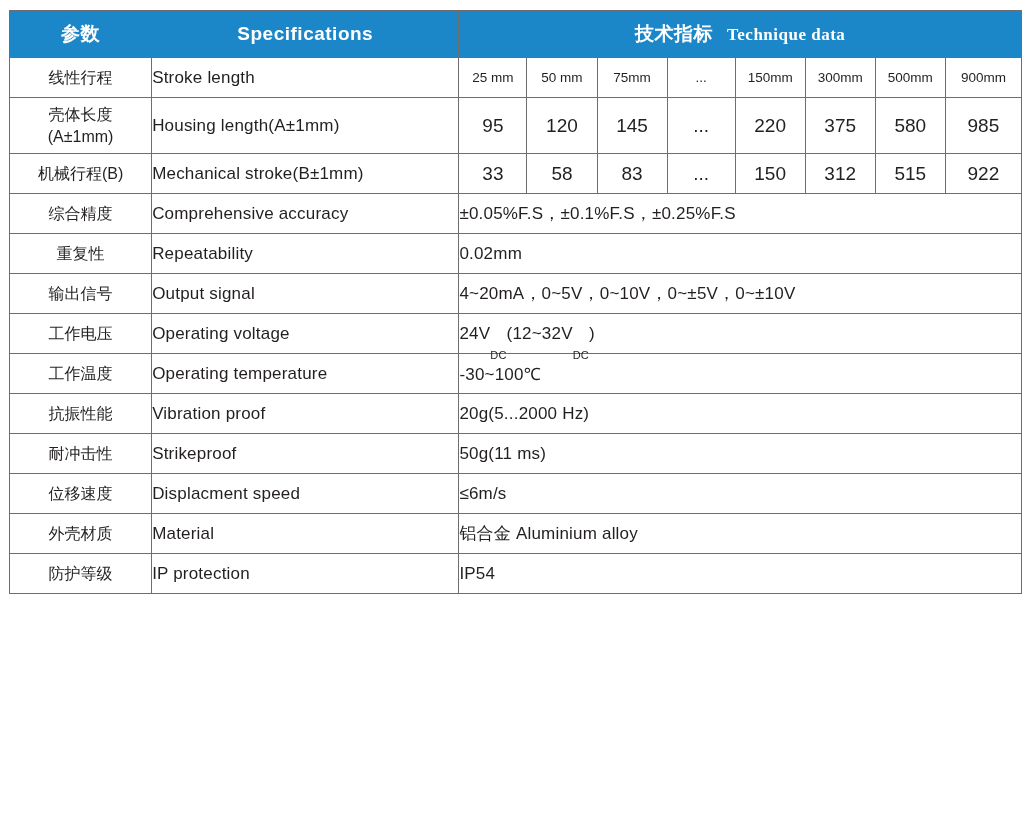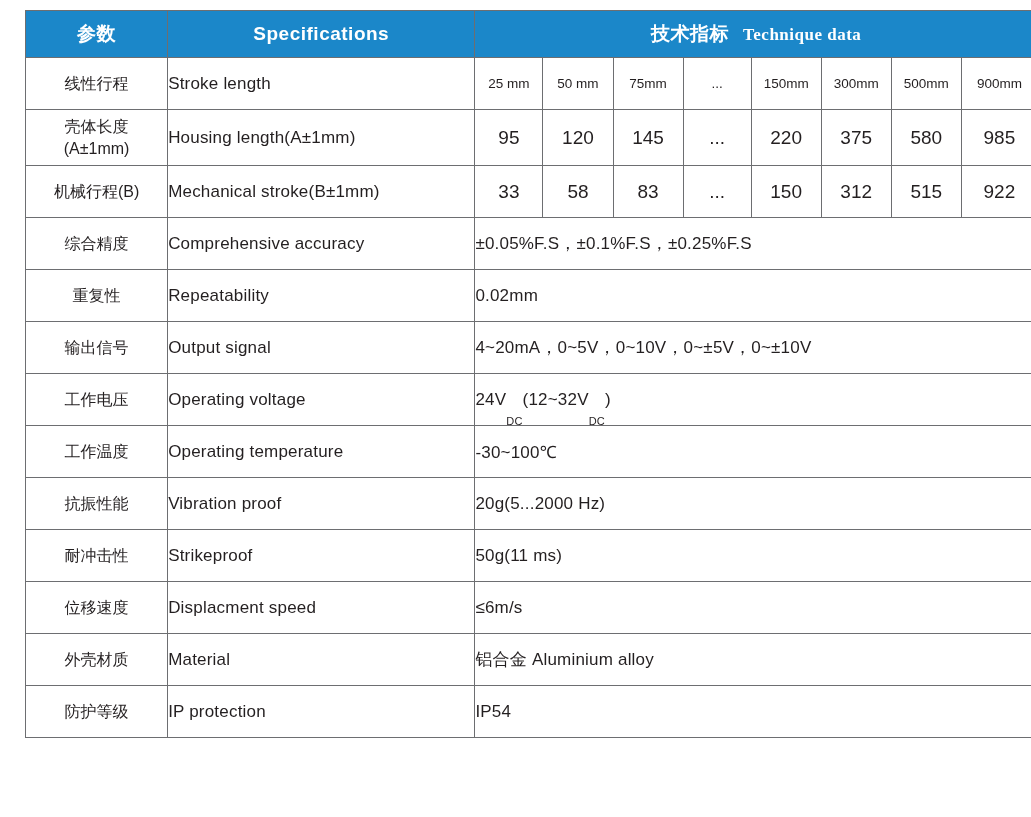--- a/index.html
+++ b/index.html
@@ -11,21 +11,21 @@
     width: 1031px;
     height: 817px;
     font-family: "Liberation Sans", sans-serif;
     color: #231f20;
   }
   .sheet {
     width: 1031px;
     height: 817px;
     position: relative;
     box-sizing: border-box;
-    padding: 10px 9px 10px 25px;
+    padding: 10px 9px 10px 9px;
   }
   table.spec {
     border-collapse: collapse;
     table-layout: fixed;
     width: 1013px;
     border: 1px solid #6d6e71;
   }
   table.spec td, table.spec th {
     border: 1px solid #6d6e71;
     padding: 0;
@@ -71,21 +71,21 @@
   }
   td.num.small {
     font-size: 13.5px;
   }
   .sub {
     font-size: 11px;
     vertical-align: baseline;
     position: relative;
     top: 20px;
   }
-  .rowh { height: 52px; }
+  .rowh { height: 40px; }
   .rowh-tall { height: 56px; }
 </style>
 </head>
 <body>
 
 <div class="sheet">
   <table class="spec">
     <colgroup>
       <col style="width:142px">
       <col style="width:307px">

